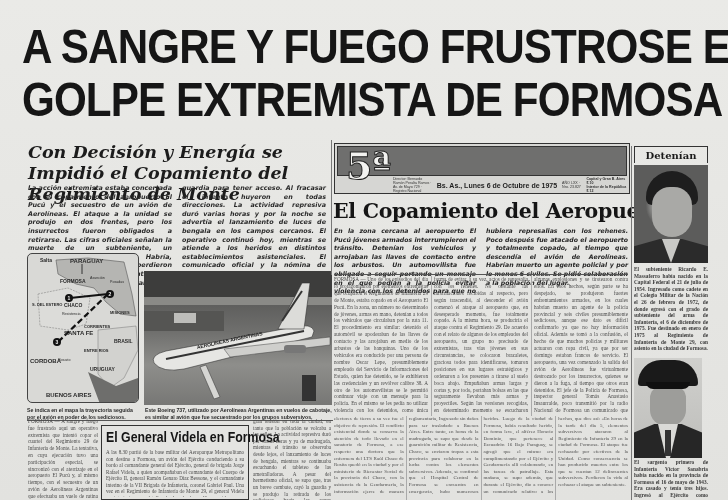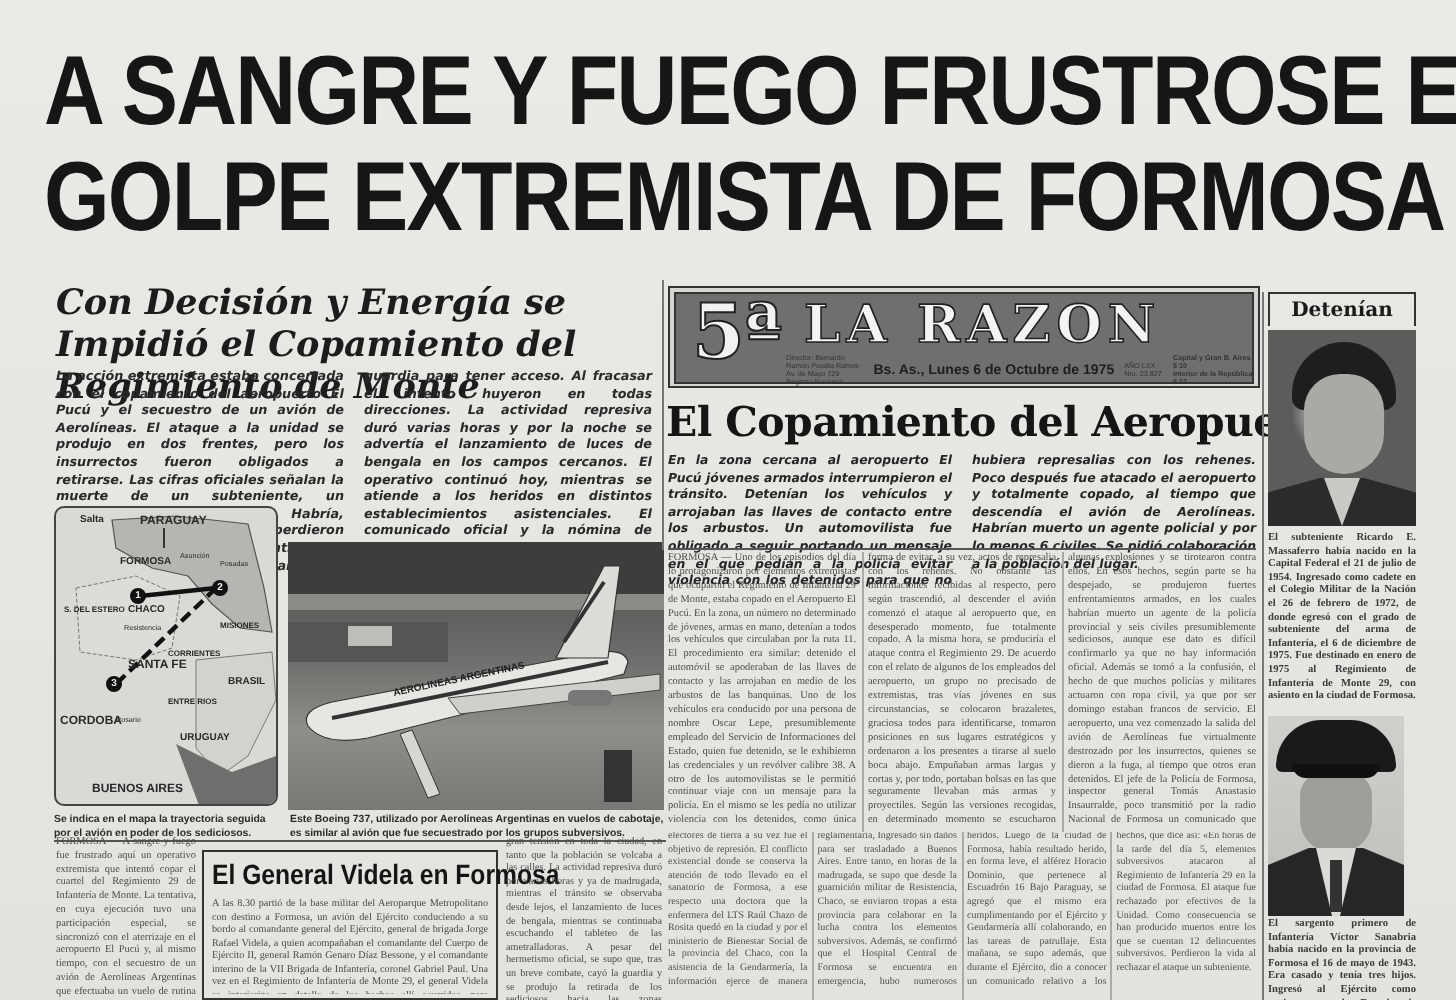--- a/index.html
+++ b/index.html
@@ -29,21 +29,21 @@
     position: absolute; left: 28px; top: 184px; width: 298px;
     column-count: 2; column-gap: 10px;
     font-family: "DejaVu Sans", sans-serif; font-style: italic; font-weight: 700;
     font-size: 6.4px; line-height: 8.6px; color: #2a2a2a; text-align: justify;
   }
   .masthead {
     position: absolute; left: 334px; top: 143px; width: 296px; height: 51px;
     border: 1px solid #333; background: #d6d6d3;
   }
   .mast-band {
-    position: absolute; left: 2px; top: 2px; right: 2px; height: 46px;
+    position: absolute; left: 2px; top: 2px; right: 2px; height: 30px;
     background: #6f6f6e; border: 1px solid #333;
   }
   .mast-five {
     position: absolute; left: 8px; top: -3px;
     font-family: "DejaVu Serif", serif; font-size: 38px; font-weight: 700;
     color: #f2f2f0; -webkit-text-stroke: 1px #222; line-height: 44px;
   }
   .mast-name {
     position: absolute; left: 64px; top: 2px;
     font-family: "DejaVu Serif", serif; font-size: 26px; font-weight: 700;
@@ -178,21 +178,20 @@
     <div>GOLPE EXTREMISTA DE FORMOSA</div>
   </div>
 
   <div class="subhead">Con Decisión y Energía se Impidió el Copamiento del Regimiento de Monte</div>
 
   <div class="lede">La acción extremista estaba concertada con el copamiento del aeropuerto El Pucú y el secuestro de un avión de Aerolíneas. El ataque a la unidad se produjo en dos frentes, pero los insurrectos fueron obligados a retirarse. Las cifras oficiales señalan la muerte de un subteniente, un suboficial y 9 soldados. Habría, además, 15 extremistas que perdieron la vida. Hubo un soldado entregador que debió ultimar a un compañero de guardia para tener acceso. Al fracasar el intento huyeron en todas direcciones. La actividad represiva duró varias horas y por la noche se advertía el lanzamiento de luces de bengala en los campos cercanos. El operativo continuó hoy, mientras se atiende a los heridos en distintos establecimientos asistenciales. El comunicado oficial y la nómina de heridos y muertos en el enfrentamiento. Ultimas noticias.</div>
 
   <div class="masthead">
     <div class="mast-band">
       <span class="mast-five">5ª</span>
-      <span class="mast-name">LA RAZON</span>
     </div>
     <div class="mast-info">
       <span class="mast-small" style="width:44px">Director: Bernardo Ramón Peralta Ramos · Av. de Mayo 729 · Registro Nacional</span>
       <span class="mast-date">Bs. As., Lunes 6 de Octubre de 1975</span>
       <span class="mast-small" style="width:22px">AÑO LXX · Nro. 23.827</span>
       <span class="mast-small" style="width:46px;font-weight:700">
         <span>Capital y Gran B. Aires $ 10</span><br>
         <span>Interior de la República $ 12</span>
       </span>
     </div>

